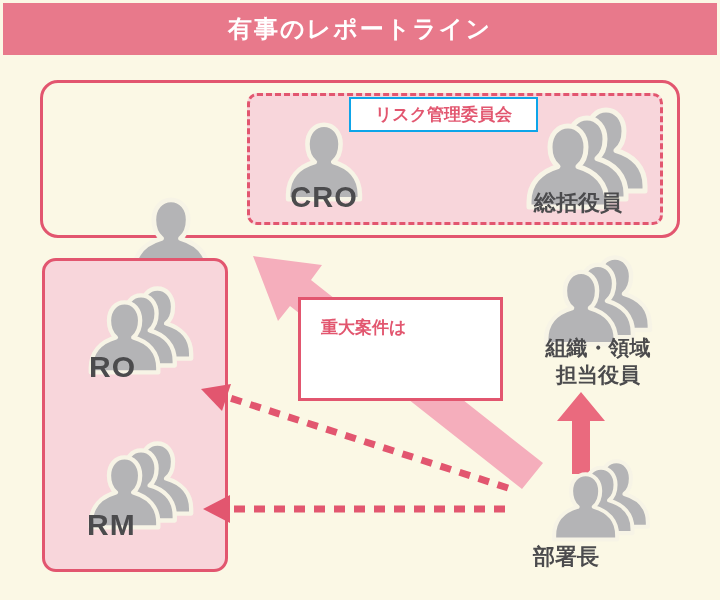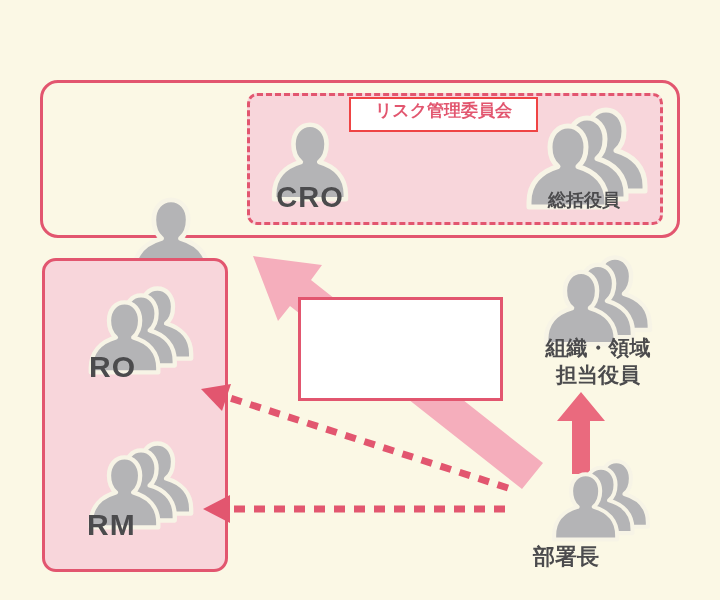--- a/index.html
+++ b/index.html
@@ -19,42 +19,42 @@
   .top-box {
     position:absolute; left:40px; top:80px; width:640px; height:158px;
     border:3px solid #E2566F; border-radius:18px; z-index:1;
   }
   .committee-box {
     position:absolute; left:204px; top:10px; width:416px; height:132px;
     border:3px dashed #E2566F; border-radius:10px; background:#F8D6DB;
   }
   .committee-label {
     position:absolute; left:99px; top:1px; width:189px; height:35px;
-    background:#fff; border:2px solid #ef4444;
-    display:flex; align-items:flex-start; justify-content:center;
+    background:#fff; border:2px solid #0ea5e9;
+    display:flex; align-items:center; justify-content:center;
   }
   .committee-label span { color:#E2566F; font-size:17px; font-weight:bold; }
   .left-box {
     position:absolute; left:42px; top:258px; width:186px; height:314px;
     background:#F8D6DB; border:3px solid #E2566F; border-radius:14px; z-index:1;
   }
   
   .fig { position:absolute; }
   .fig svg { display:block; }
   .lbl {
     position:absolute; font-weight:bold; color:#4B4B4D; white-space:nowrap;
   }
   .lbl-center { left:50%; transform:translateX(-50%); }
   
   .fig-president { left:80px; top:113px; width:96px; height:105px; }
   .fig-president .lbl { top:70px; font-size:25px; }
-  .fig-cro { left:14px; top:25px; width:92px; height:100px; }
+  .fig-cro { left:28px; top:25px; width:92px; height:100px; }
   .fig-cro .lbl { top:60px; font-size:29px; letter-spacing:1px; }
   .fig-soukatsu { left:268px; top:10px; width:140px; height:110px; }
-  .fig-soukatsu .lbl { left:10px; top:82px; width:112px; text-align:center; font-size:18px; }
+  .fig-soukatsu .lbl { left:4px; top:82px; width:112px; text-align:center; font-size:22px; }
   .fig-ro { left:36px; top:24px; width:120px; height:100px; }
   .fig-ro .lbl { left:8px; top:65px; font-size:30px; letter-spacing:1px; }
   .fig-rm { left:36px; top:179px; width:120px; height:100px; }
   .fig-rm .lbl { left:6px; top:68px; font-size:30px; letter-spacing:1px; }
   .fig-org { left:536px; top:254px; width:124px; height:140px; z-index:3; }
   .fig-org .lbl-block { position:absolute; left:50%; transform:translateX(-50%); top:80px;
     text-align:center; line-height:27px; font-size:21px; font-weight:bold; color:#4B4B4D; white-space:nowrap; }
   .fig-org .lbl-block span { display:block; }
   .fig-dept { left:545px; top:458px; width:112px; height:120px; z-index:3; }
   .fig-dept .lbl { left:-34px; top:84px; width:110px; text-align:center; font-size:22px; }
@@ -82,20 +82,23 @@
     <defs>
       <path id="psn" d="M50 4 C39.5 4 32 13 32 25 C32 33.5 35 40.5 40 44.5 C22.5 49.5 11 61.5 11 80 L11 85 L89 85 L89 80 C89 61.5 77.5 49.5 60 44.5 C65 40.5 68 33.5 68 25 C68 13 60.5 4 50 4 Z" fill="#B4B4B6" stroke="#F7F4E6" stroke-width="5" stroke-linejoin="round"></path>
       <g id="grp">
         <use href="#psn" x="38" y="0"></use>
         <use href="#psn" x="19" y="8"></use>
         <use href="#psn" x="0" y="16"></use>
       </g>
     </defs>
   </svg>
 
+  <header class="title-bar">
+    <span>有事のレポートライン</span>
+  </header>
 
   <svg class="arrows" width="720" height="600" viewBox="0 0 720 600">
 
     <polygon points="253,256 322,265 311,280 543,463 522,489 290,306 278,321" fill="#F5AEBC"></polygon>
 
     <polygon points="581,392 605,421 590,421 590,474 572,474 572,421 557,421" fill="#EA6A7E"></polygon>
 
     <line x1="508" y1="488" x2="227" y2="397" stroke="#E2566F" stroke-width="7" stroke-dasharray="11 9"></line>
     <polygon points="201,389 231,384 222,411" fill="#E2566F"></polygon>
 
@@ -139,20 +142,21 @@
     </div>
     <div class="fig fig-rm">
       <svg viewBox="0 0 138 104" width="120" height="90">
           <use href="#grp"></use>
         </svg>
       <span class="lbl">RM</span>
     </div>
   </div>
 
   <div class="escalation-note">
+    <span>重大案件は</span>
   </div>
 
 
   <div class="fig fig-org">
     <svg viewBox="0 0 138 104" width="124" height="93">
         <use href="#grp"></use>
       </svg>
     <div class="lbl-block">
       <span>組織・領域</span>
       <span>担当役員</span>

